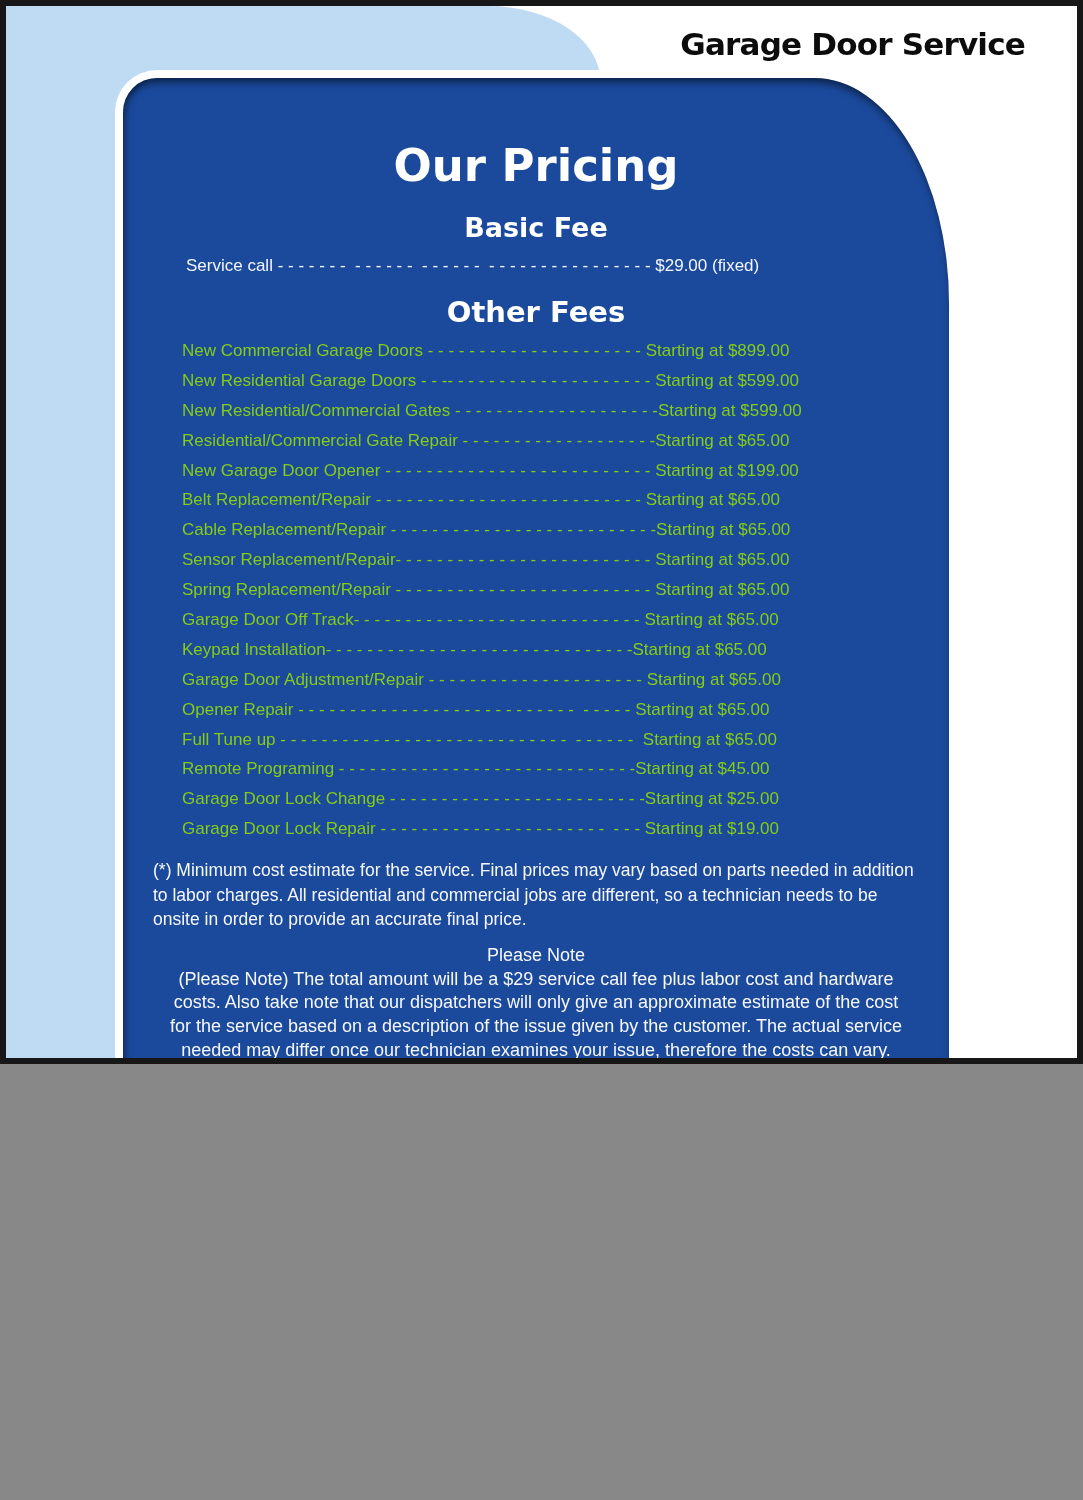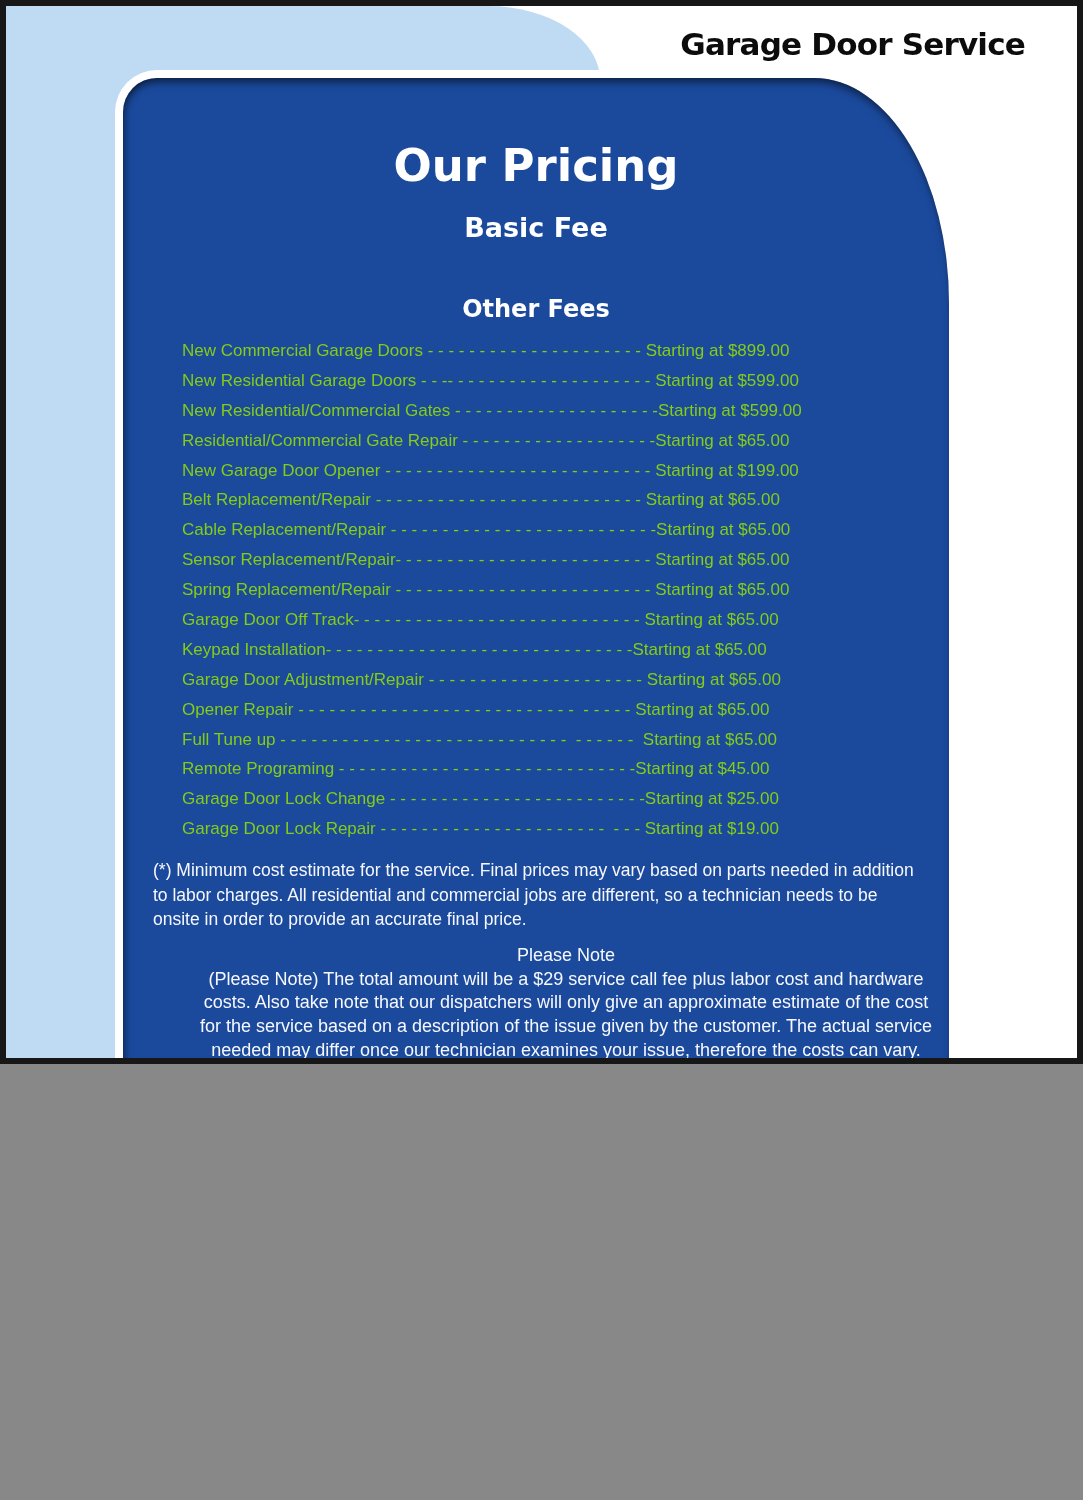--- a/index.html
+++ b/index.html
@@ -30,33 +30,33 @@
     border-radius:42px 145px 0 130px / 42px 235px 0 130px;
   }
   .card{
     position:relative;width:100%;height:100%;background:#1B4A9D;color:#ffffff;
     border-radius:34px 135px 0 122px / 34px 225px 0 122px;
     box-shadow:inset 0 7px 8px -3px rgba(0,0,0,.55), inset 7px 0 8px -5px rgba(0,0,0,.35);
   }
   .ctr{position:absolute;left:0;width:100%;text-align:center;}
   .card-title{top:64px;font-family:"DejaVu Sans",sans-serif;font-weight:bold;font-size:45px;line-height:1.05;}
   .basic-heading{top:134px;font-family:"DejaVu Sans",sans-serif;font-weight:bold;font-size:27px;}
-  .other-heading{top:217px;font-family:"DejaVu Sans",sans-serif;font-weight:bold;font-size:24px;}
+  .other-heading{top:217px;font-family:"DejaVu Sans",sans-serif;font-weight:bold;font-size:29px;}
   .service-row{
     position:absolute;top:178px;left:63px;font-size:17px;color:#f3f6fc;white-space:pre;
   }
   .fees{position:absolute;top:258px;left:59px;right:24px;font-size:17px;color:#84cc16;}
   .fee-row{white-space:pre;line-height:29.9px;height:29.9px;overflow:hidden;}
   .footnote{
     position:absolute;top:780px;left:50%;transform:translateX(-50%);
     width:766px;text-align:left;font-size:17.5px;line-height:24.6px;color:#f6f8fd;
   }
   .please{
     position:absolute;top:866px;left:50%;transform:translateX(-50%);
-    width:742px;text-align:center;font-size:18px;line-height:23.7px;color:#f6f8fd;margin-left:30px;
+    width:742px;text-align:center;font-size:18px;line-height:23.7px;color:#f6f8fd;
   }
   .warranty{
     position:absolute;top:1020px;left:50%;transform:translateX(-50%);
     width:766px;text-align:center;font-size:18px;line-height:24px;color:#f6f8fd;
   }
   
   .photo{
     position:absolute;top:1250px;width:232px;height:232px;
     clip-path:polygon(50% 0,100% 50%,50% 100%,0 50%);
   }
@@ -72,20 +72,21 @@
   <div class="bg-strip"></div>
 
   <div class="brand">Garage Door Service</div>
 
   <div class="frame">
     <div class="card">
 
       <div class="ctr basic-heading">Basic Fee</div>
       <div class="ctr card-title">Our Pricing</div>
 
+      <div class="service-row"><span>Service call</span><span> - - - - - - -  - - - - - -  - - - - - -  - - - - - - - - - - - - - - - - </span><span>$29.00 (fixed)</span></div>
 
       <div class="ctr other-heading">Other Fees</div>
 
       <div class="fees">
         <div class="fee-row"><span>New Commercial Garage Doors</span><span> - - - - - - - - - - - - - - - - - - - - - </span><span>Starting at $899.00</span></div>
         <div class="fee-row"><span>New Residential Garage Doors</span><span> - - -- - - - - - - - - - - - - - - - - - - - </span><span>Starting at $599.00</span></div>
         <div class="fee-row"><span>New Residential/Commercial Gates</span><span> - - - - - - - - - - - - - - - - - - - -</span><span>Starting at $599.00</span></div>
         <div class="fee-row"><span>Residential/Commercial Gate Repair</span><span> - - - - - - - - - - - - - - - - - - -</span><span>Starting at $65.00</span></div>
         <div class="fee-row"><span>New Garage Door Opener</span><span> - - - - - - - - - - - - - - - - - - - - - - - - - - </span><span>Starting at $199.00</span></div>
         <div class="fee-row"><span>Belt Replacement/Repair</span><span> - - - - - - - - - - - - - - - - - - - - - - - - - - </span><span>Starting at $65.00</span></div>

